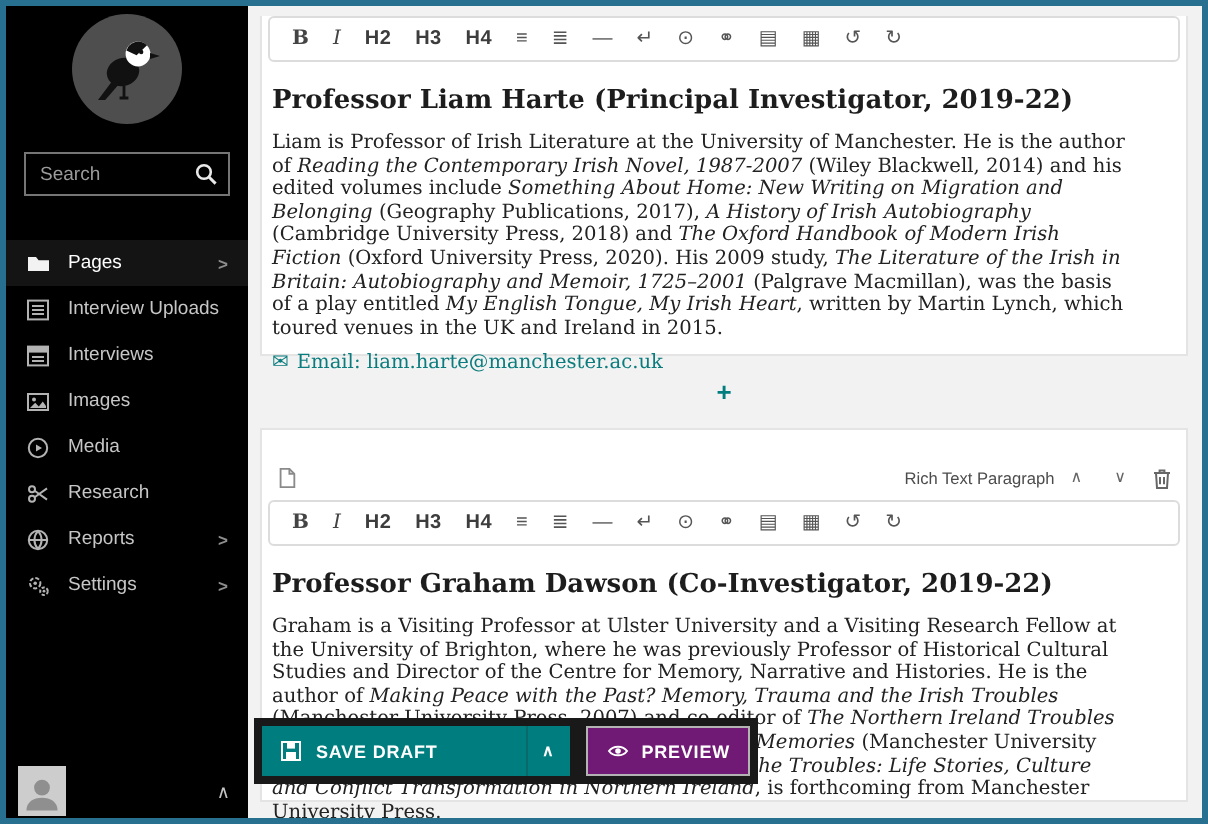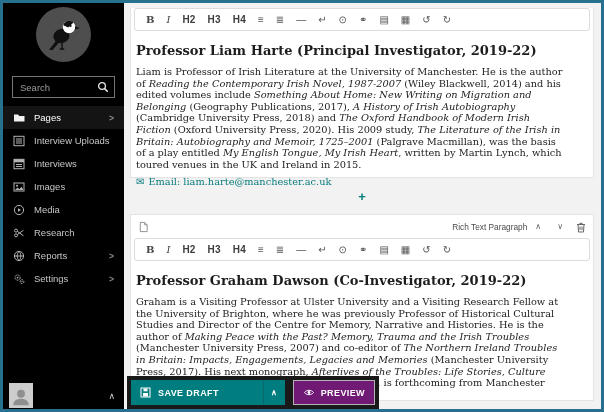--- a/index.html
+++ b/index.html
@@ -9,21 +9,21 @@
   
   .sidebar{width:121px;background:#000000;display:flex;flex-direction:column;flex-shrink:0;}
   .logo-wrap{display:flex;justify-content:center;padding-top:4px;}
   .logo-circle{width:55px;height:55px;border-radius:50%;background:#4e4e4e;display:flex;align-items:center;justify-content:center;cursor:pointer;}
   .search{margin:14px 9px 8px;border:1px solid #757575;height:20px;display:flex;align-items:center;padding:0 5px;}
   .search input{flex:1;min-width:0;background:transparent;border:0;outline:none;color:#ddd;font-size:9.5px;font-family:inherit;}
   .search input::placeholder{color:#9c9c9c;}
   .s-icon{display:flex;}
   .nav{display:flex;flex-direction:column;}
   .nav-item{height:23px;display:flex;align-items:center;padding:0 10px;color:#c6c6c6;font-size:9.5px;cursor:pointer;}
-  .nav-item.active{background:#141414;color:#fff;}
+  .nav-item.active{background:#141414;color:#fff;margin-top:14px;}
   .nicon{width:13px;height:12px;margin-right:8px;color:#b3b3b3;display:flex;align-items:center;flex-shrink:0;}
   .nav-item.active .nicon{color:#f2f2f2;}
   .nlabel{white-space:nowrap;}
   .nchev{margin-left:auto;color:#8d8d8d;font-size:8.5px;font-weight:bold;}
   .sb-footer{margin-top:auto;height:27px;background:#000;display:flex;align-items:center;cursor:pointer;}
   .avatar{width:24px;height:25px;background:#cdcdcd;margin-left:6px;display:flex;align-items:flex-end;justify-content:center;overflow:hidden;}
   .acct-space{flex:1;}
   .acct-caret{color:#c4c4c4;font-size:9px;padding:0 9px;}
 
   
@@ -43,27 +43,27 @@
   .tb.hh{font-weight:bold;font-size:10px;color:#3d3d3d;letter-spacing:.2px;}
   .tb.gl{font-size:10px;color:#555;}
 
   .heading{margin:12px 26px 0 5px;font-family:"DejaVu Serif",serif;font-weight:600;font-size:13px;color:#1d1d1d;}
   .para{margin:8px 28px 0 5px;font-family:"DejaVu Serif",serif;font-size:9.8px;line-height:11.6px;color:#222;}
   .email{margin:6px 5px 0;font-family:"DejaVu Serif",serif;font-size:9.8px;color:#0b7c7d;display:flex;align-items:center;gap:4px;}
   .email a{color:#0b7c7d;text-decoration:none;cursor:pointer;}
   .email .prefix{color:#222;}
   .env{font-size:10px;line-height:1;}
 
-  .block-head{display:flex;align-items:center;padding:6px 7px 0 7px;}
+  .block-head{display:flex;align-items:center;padding:6px 7px 0 7px;margin-top:12px;}
   .bh-doc{display:flex;color:#8a8a8a;}
   .bh-label{margin-left:auto;font-size:8.3px;color:#4c4c4c;}
   .bh-btn{border:0;background:none;font-size:8px;color:#666;padding:0 8px;cursor:pointer;line-height:1;}
   .bh-trash{padding:0 0 0 5px;display:flex;}
 
-  .footer-bar{position:absolute;left:3px;bottom:0;width:252px;height:33px;background:#191919;display:flex;align-items:center;
+  .footer-bar{position:absolute;left:3px;bottom:17px;width:252px;height:33px;background:#191919;display:flex;align-items:center;
               gap:8px;padding:0 4px;box-sizing:border-box;z-index:5;}
   .save-btn{width:177px;height:25px;background:#007d7e;color:#fff;display:flex;align-items:center;font-size:9px;
             font-weight:bold;letter-spacing:.4px;cursor:pointer;box-sizing:border-box;}
   .save-icon{margin:0 7px 0 9px;display:flex;}
   .save-caret{margin-left:auto;border-left:1px solid #0a6a6b;align-self:stretch;display:flex;align-items:center;
               justify-content:center;width:21px;font-size:8px;cursor:pointer;}
   .preview-btn{height:25px;background:#701a75;border:1px solid #b3b3b3;color:#fff;font-size:9px;font-weight:bold;
                letter-spacing:.4px;display:flex;align-items:center;gap:6px;padding:0 9px;cursor:pointer;font-family:"Liberation Sans",sans-serif;}
   .eye{display:flex;}
 </style>

